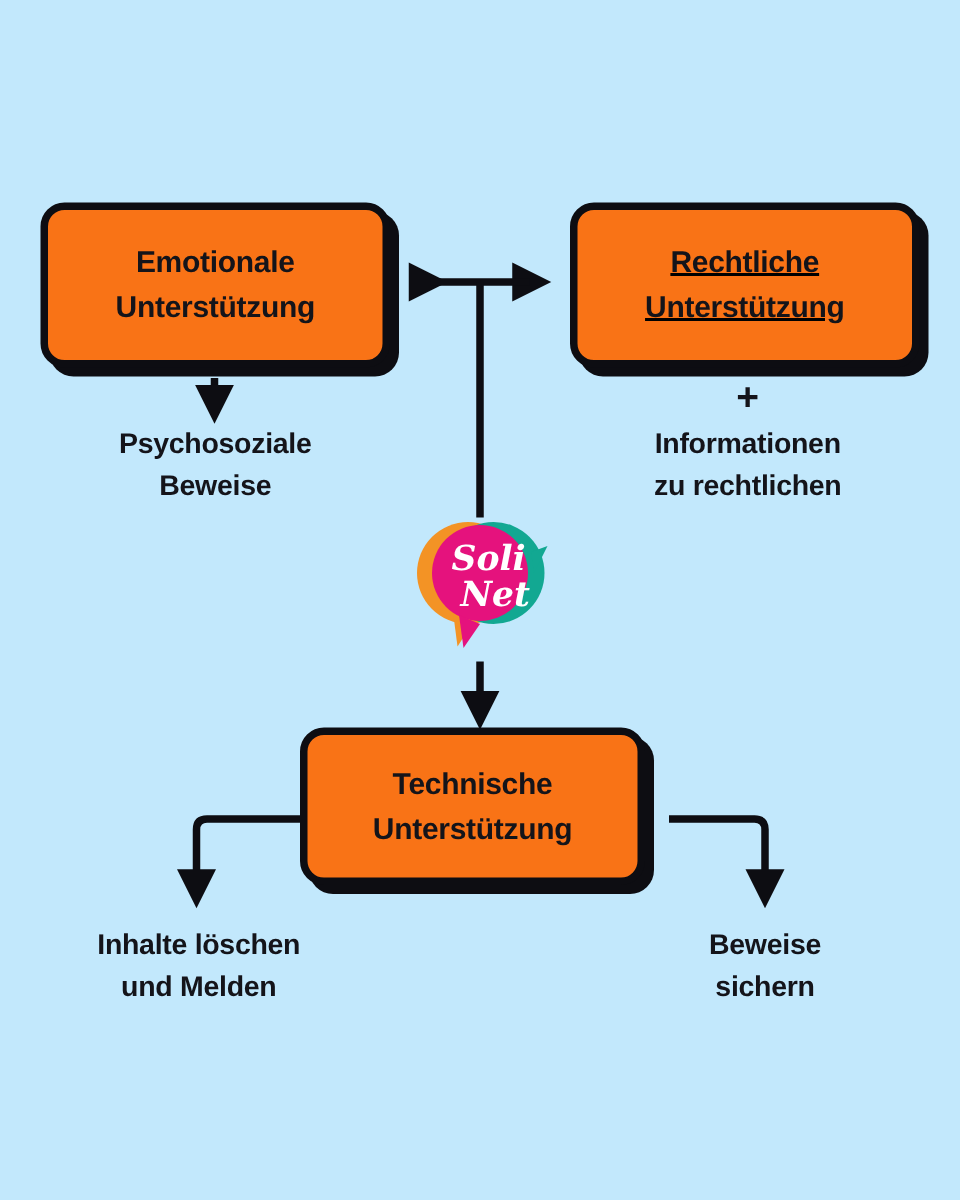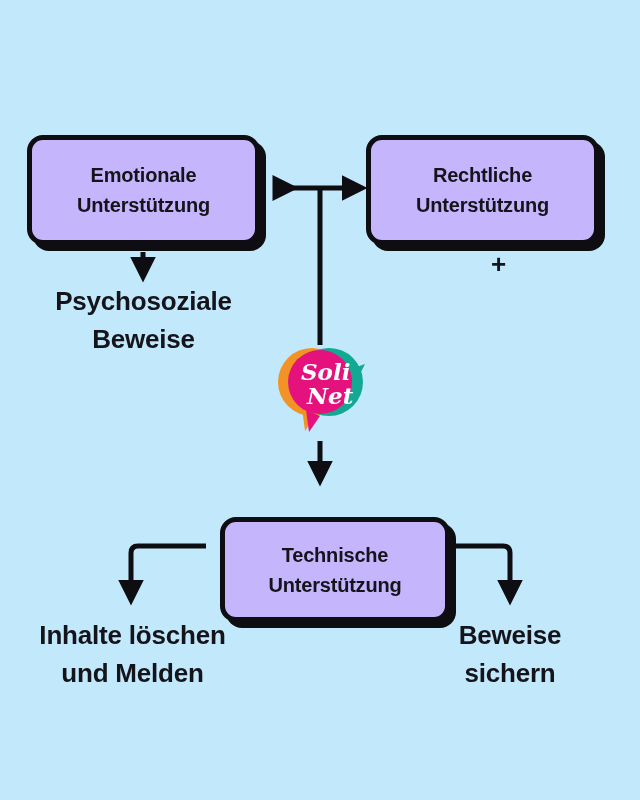--- a/index.html
+++ b/index.html
@@ -15,48 +15,48 @@
   }
   #canvas {
     position: relative;
     width: 640px;
     height: 800px;
   }
 
   
   .node-box {
     position: absolute;
-    background: #c4b5fd;
+    background: #f97316;
     border: 5px solid #0d0d12;
     border-radius: 16px;
     box-shadow: 6px 6px 0 0 #0d0d12;
     display: flex;
     align-items: center;
     justify-content: center;
     box-sizing: border-box;
   }
   .node-text {
     text-align: center;
     font-weight: bold;
     color: #14141a;
     font-size: 20px;
     line-height: 1.5;
     letter-spacing: -0.2px;
   }
   #box-emotionale { left: 27px;  top: 135px; width: 233px; height: 110px; }
-  #box-rechtliche { left: 366px; top: 135px; width: 233px; height: 110px; }
-  #box-technische { left: 220px; top: 485px; width: 230px; height: 105px; margin-top: 32px; }
+  #box-rechtliche { left: 380px; top: 135px; width: 233px; height: 110px; text-decoration: underline; }
+  #box-technische { left: 200px; top: 485px; width: 230px; height: 105px; }
 
   
   .leaf-label {
     position: absolute;
     text-align: center;
     font-weight: bold;
     color: #14141a;
-    font-size: 26px;
+    font-size: 19px;
     line-height: 1.45;
     letter-spacing: -0.2px;
   }
   #label-psychosoziale { left: 27px;  top: 283px; width: 233px; }
   #label-informationen { left: 382px; top: 283px; width: 233px; }
   #label-inhalte       { left: 20px;  top: 617px; width: 225px; }
   #label-beweise       { left: 405px; top: 617px; width: 210px; }
 
   .plus-sign {
     position: absolute;
@@ -149,22 +149,22 @@
   </div>
 
   <div class="leaf-label" id="label-psychosoziale">
     <span>Psychosoziale</span><br>
     <span>Beweise</span>
   </div>
 
   <div class="plus-sign">+</div>
 
   <div class="leaf-label" id="label-informationen">
-    <br>
-    <br>
+    <span>Informationen</span><br>
+    <span>zu rechtlichen</span><br>
   </div>
 
   <svg id="logo" viewBox="0 0 96 96">
 
     <g>
       <circle cx="40" cy="44" r="34" fill="#f39325"></circle>
       <path d="M30 70 L44 76 L33 93 Z" fill="#f39325"></path>
     </g>
 
     <g>

